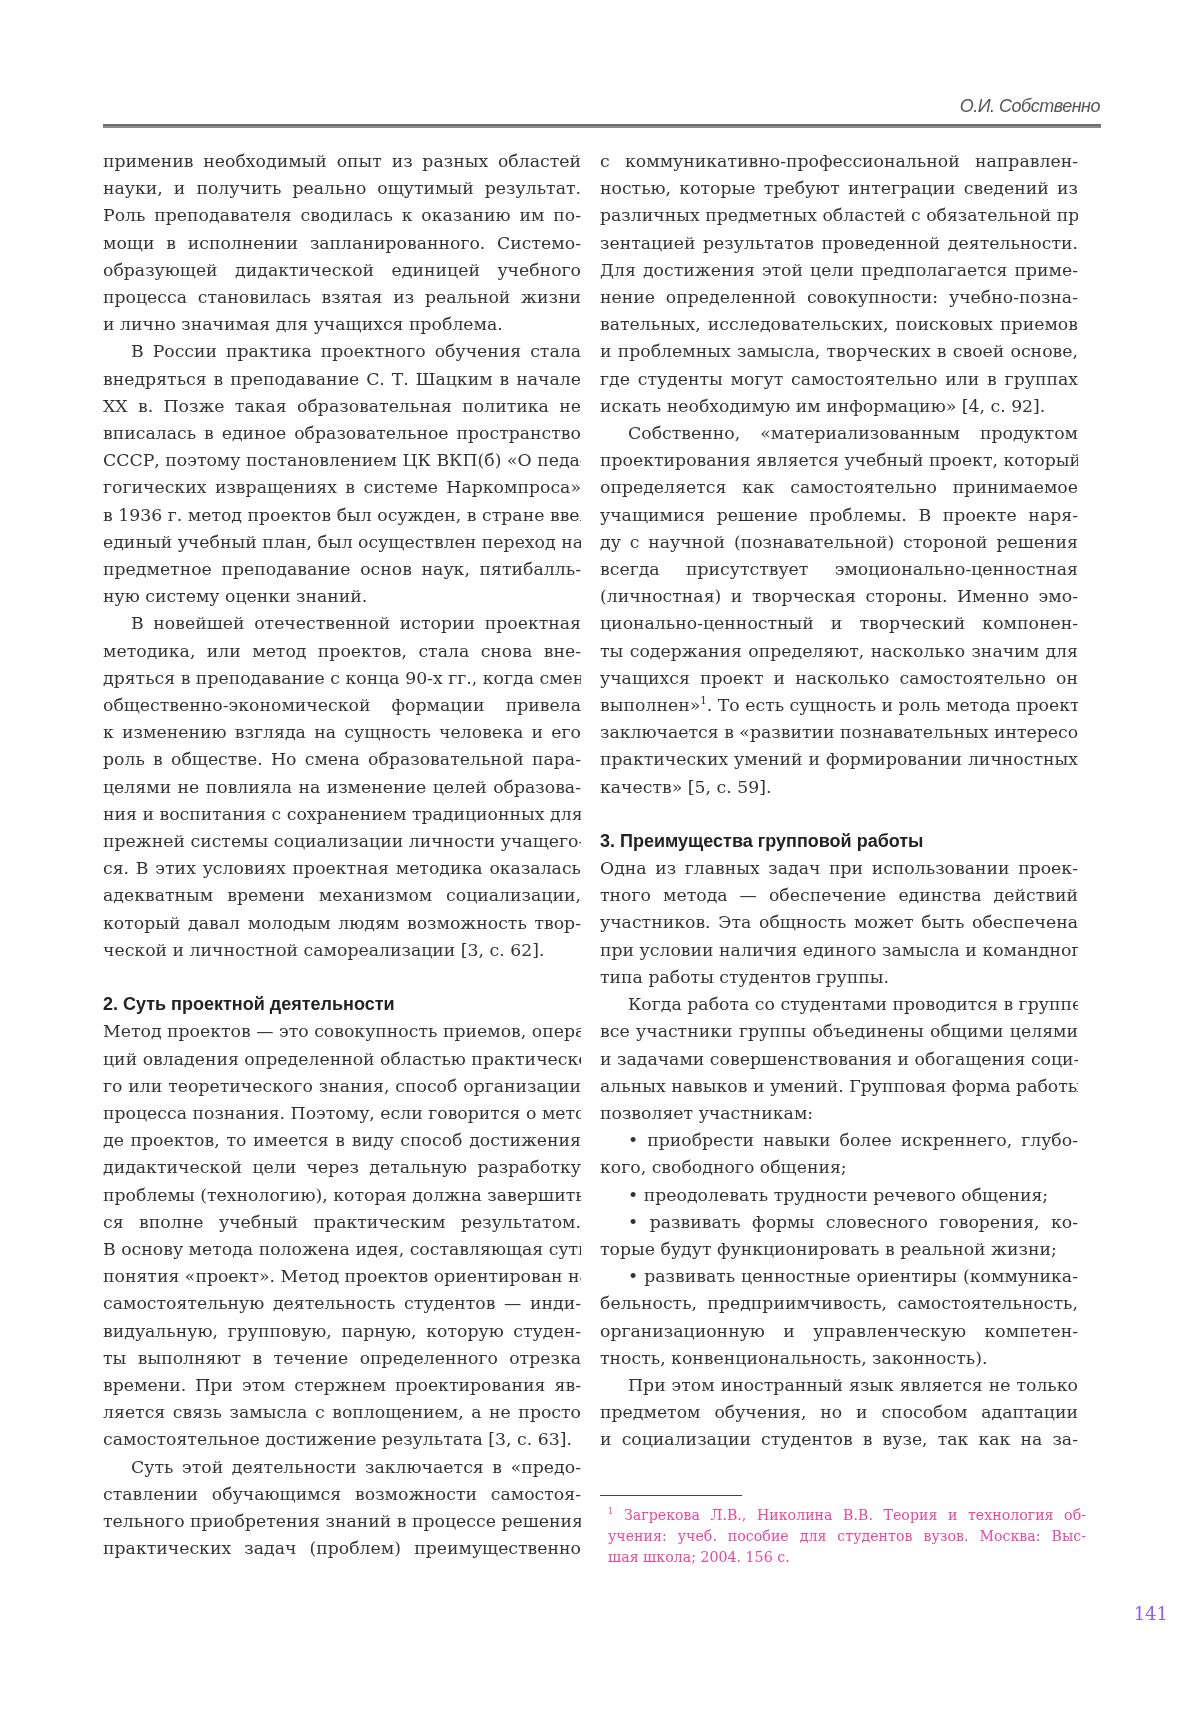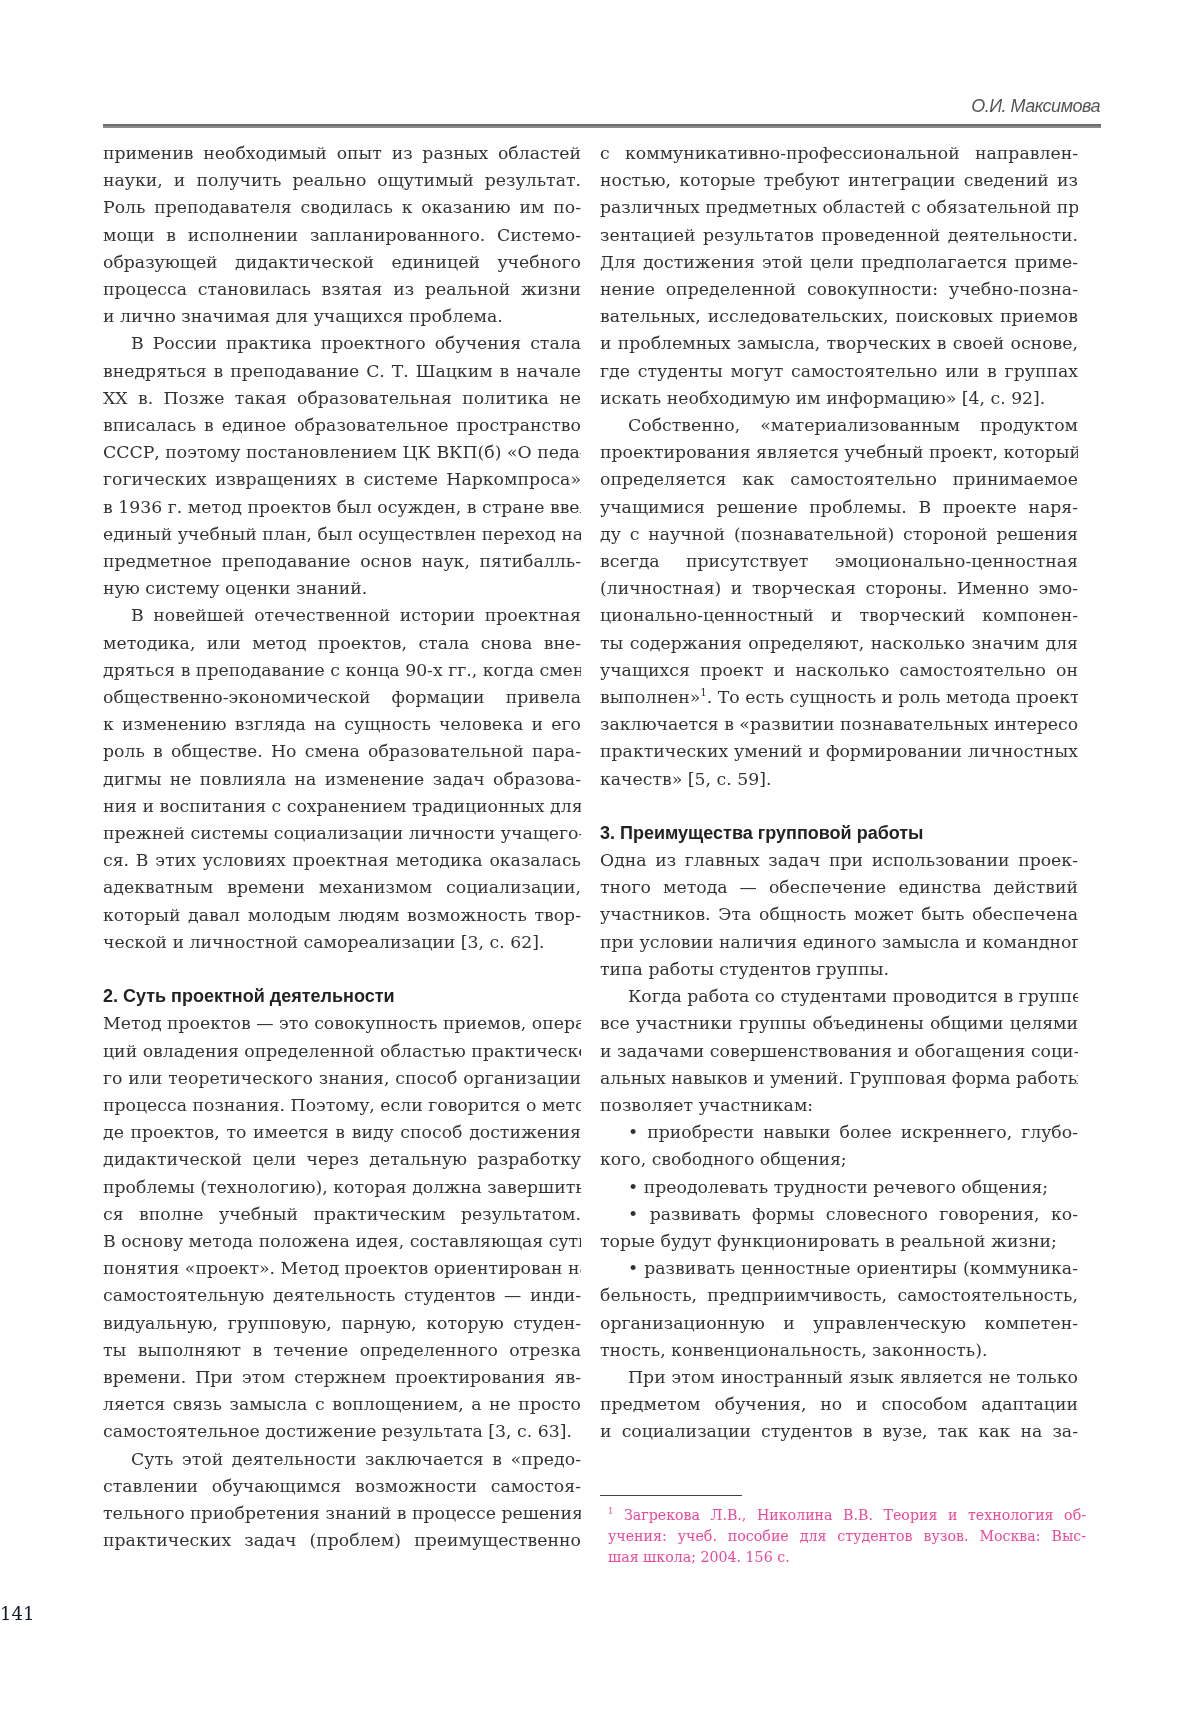--- a/index.html
+++ b/index.html
@@ -7,21 +7,21 @@
     .running-head {
       position: absolute; left: 103px; top: 96px; width: 997px;
       text-align: right; font-family: "Liberation Sans", sans-serif;
       font-style: italic; font-size: 18px; color: #555; letter-spacing: -0.5px;
     }
     .head-rule {
       position: absolute; left: 103px; top: 124px; width: 998px; height: 4px;
       border-top: 2px solid #6e6e6e; border-bottom: 2px solid #8a8a8a; box-sizing: border-box;
     }
     .col {
-      position: absolute; top: 140px; width: 478px;
+      position: absolute; top: 148px; width: 478px;
       font-family: "DejaVu Serif", serif; font-size: 17.3px; line-height: 27.2px; color: #333;
     }
     .col.left { left: 103px; }
     .col.right { left: 600px; width: 478px; }
     .line { display: block; white-space: nowrap; text-align: justify; text-align-last: justify; overflow: hidden; }
     .line.last { text-align-last: left; }
     .line.indent { padding-left: 28px; }
     .heading {
       display: block; text-align: left; font-family: "Liberation Sans", sans-serif;
       font-weight: bold; font-size: 18px; line-height: 27.2px; color: #222;
@@ -32,28 +32,28 @@
       position: absolute; left: 600px; top: 1495px; width: 142px; border-top: 1.5px solid #444;
     }
     .footnote {
       position: absolute; left: 600px; top: 1505px; width: 478px;
       font-family: "DejaVu Serif", serif; font-size: 14.2px; line-height: 21px; color: #ec4899; margin-left: 8px;
     }
     .footnote .fl { display: block; white-space: nowrap; text-align: justify; text-align-last: justify; }
     .footnote .fl.last { text-align-last: left; }
     sup { font-size: 0.6em; vertical-align: super; line-height: 0; }
     .page-number {
-      position: absolute; left: 0; width: 1168px; top: 1603px; text-align: left;
-      font-family: "DejaVu Serif", serif; font-size: 18px; color: #0f172a;
+      position: absolute; left: 0; width: 1168px; top: 1603px; text-align: right;
+      font-family: "DejaVu Serif", serif; font-size: 18px; color: #8b5cf6;
     }
   </style>
 </head>
 <body>
 
-<div class="running-head">О.И. Максимова</div>
+<div class="running-head">О.И. Собственно</div>
 <div class="head-rule"></div>
 
 <div class="col left">
   <div>
     <span class="line">применив необходимый опыт из разных областей</span>
     <span class="line">науки, и получить реально ощутимый результат.</span>
     <span class="line">Роль преподавателя сводилась к оказанию им по-</span>
     <span class="line">мощи в исполнении запланированного. Системо-</span>
     <span class="line">образующей дидактической единицей учебного</span>
     <span class="line">процесса становилась взятая из реальной жизни</span>
@@ -71,21 +71,21 @@
     <span class="line">предметное преподавание основ наук, пятибалль-</span>
     <span class="line last">ную систему оценки знаний.</span>
   </div>
   <div>
     <span class="line indent">В новейшей отечественной истории проектная</span>
     <span class="line">методика, или метод проектов, стала снова вне-</span>
     <span class="line">дряться в преподавание с конца 90-х гг., когда смена</span>
     <span class="line">общественно-экономической формации привела</span>
     <span class="line">к изменению взгляда на сущность человека и его</span>
     <span class="line">роль в обществе. Но смена образовательной пара-</span>
-    <span class="line">дигмы не повлияла на изменение задач образова-</span>
+    <span class="line">целями не повлияла на изменение целей образова-</span>
     <span class="line">ния и воспитания с сохранением традиционных для</span>
     <span class="line">прежней системы социализации личности учащего-</span>
     <span class="line">ся. В этих условиях проектная методика оказалась</span>
     <span class="line">адекватным времени механизмом социализации,</span>
     <span class="line">который давал молодым людям возможность твор-</span>
     <span class="line last">ческой и личностной самореализации [3, с. 62].</span>
   </div>
   <span class="heading">2. Суть проектной деятельности</span>
   <div>
     <span class="line">Метод проектов — это совокупность приемов, опера-</span>

